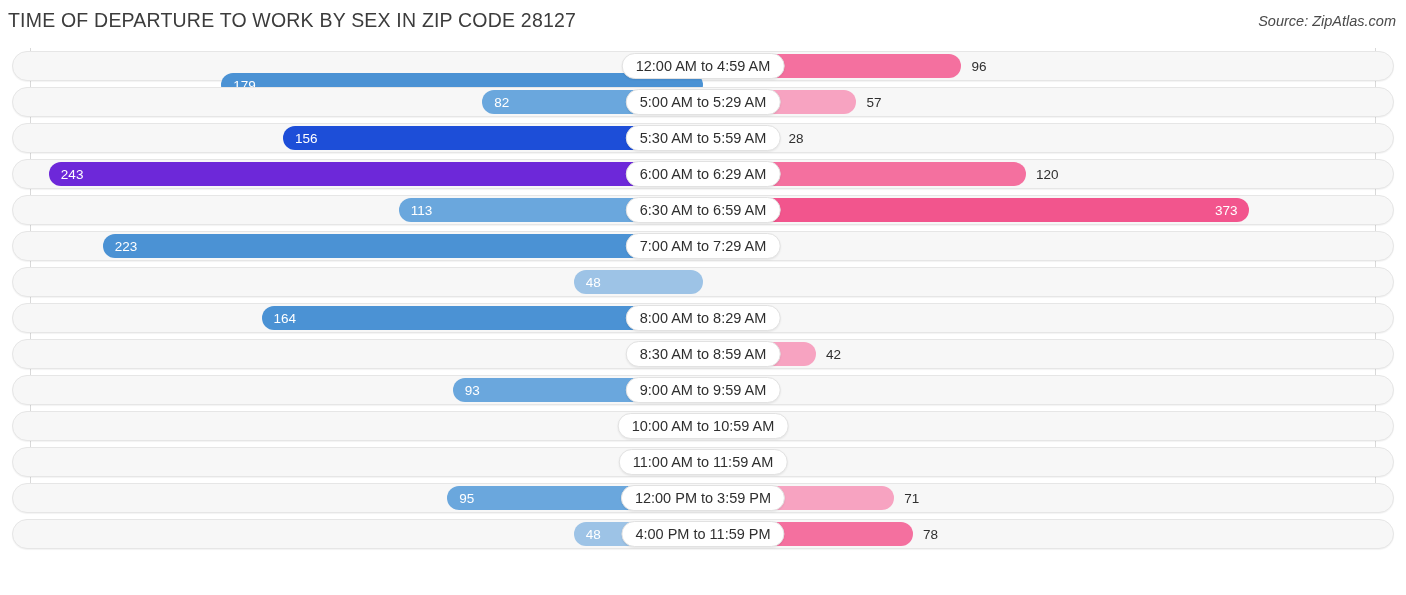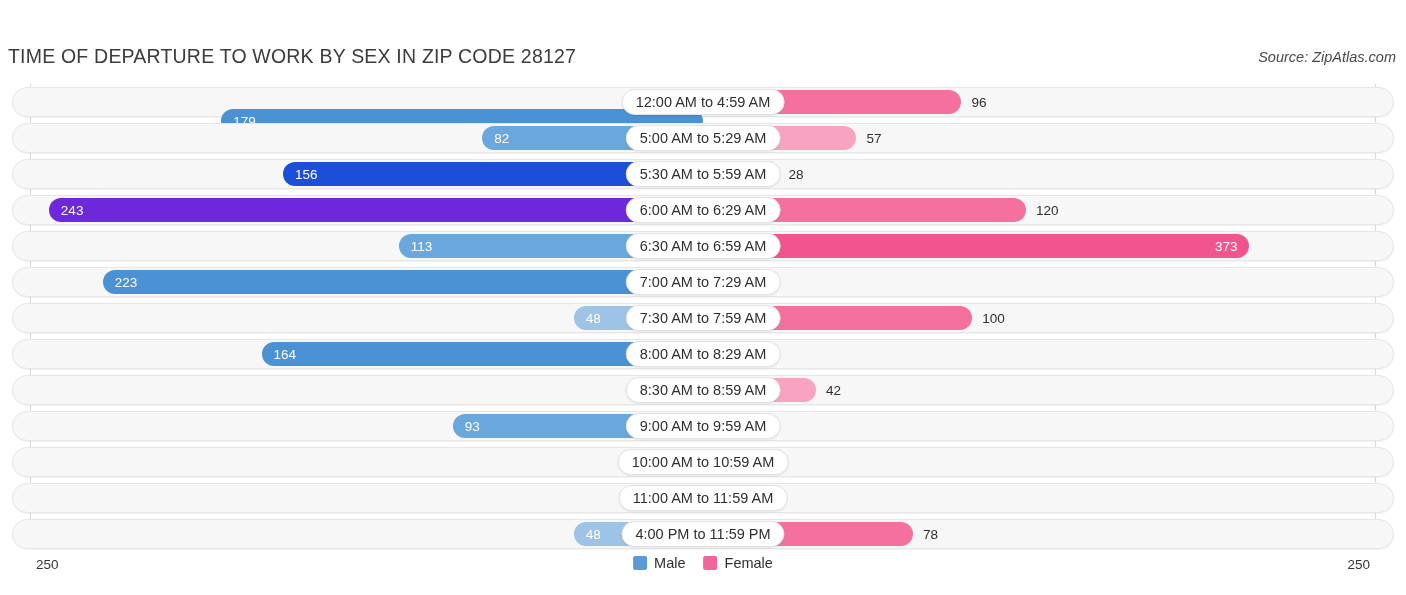--- a/index.html
+++ b/index.html
@@ -7,21 +7,21 @@
     width: 1406px;
     height: 595px;
     background: #ffffff;
     font-family: "Liberation Sans", sans-serif;
     overflow: hidden;
   }
 
   .page { position: relative; width: 1406px; height: 595px; }
 
   
-  .header { position: relative; height: 40px; margin-top: 36px; }
+  .header { position: relative; height: 40px; }
   .chart-title {
     position: absolute;
     left: 8px; top: 9px;
     font-size: 19.5px;
     color: #3c3c3c;
     letter-spacing: .2px;
     white-space: nowrap;
   }
   .source {
     position: absolute;
@@ -245,25 +245,20 @@
           </div>
           <div class="cat-pill">7:00 AM to 7:29 AM</div>
         </div>
         <div class="row">
           <div class="track"></div>
           <div class="half left">
             <div class="bar" style="width: 129.216px; background: rgb(157, 195, 230);">
               <span class="bar-label-in">48</span>
             </div>
           </div>
-          <div class="half right">
-            <span class="bar-label-out" style="left: 279.2px;">100</span>
-            <div class="bar" style="width: 269.2px; background: rgb(244, 112, 159);"></div>
-          </div>
-          <div class="cat-pill">7:30 AM to 7:59 AM</div>
         </div>
         <div class="row">
           <div class="track"></div>
           <div class="half left">
             <div class="bar" style="width: 441.488px; background: rgb(75, 146, 212);">
               <span class="bar-label-in">164</span>
             </div>
           </div>
           <div class="cat-pill">8:00 AM to 8:29 AM</div>
         </div>
@@ -308,20 +303,33 @@
           <div class="track"></div>
           <div class="half left">
             <span class="bar-label-out" style="right: 52px;">0</span>
             <div class="bar" style="width: 42px; background: rgb(157, 195, 230);"></div>
           </div>
           <div class="half right">
             <span class="bar-label-out" style="left: 52px;">13</span>
             <div class="bar" style="width: 42px; background: rgb(247, 163, 193);"></div>
           </div>
           <div class="cat-pill">11:00 AM to 11:59 AM</div>
+        </div>
+        <div class="row">
+          <div class="track"></div>
+          <div class="half left">
+            <div class="bar" style="width: 255.74px; background: rgb(106, 167, 221);">
+              <span class="bar-label-in">95</span>
+            </div>
+          </div>
+          <div class="half right">
+            <span class="bar-label-out" style="left: 201.132px;">71</span>
+            <div class="bar" style="width: 191.132px; background: rgb(247, 163, 193);"></div>
+          </div>
+          <div class="cat-pill">12:00 PM to 3:59 PM</div>
         </div>
         <div class="row">
           <div class="track"></div>
           <div class="half left">
             <div class="bar" style="width: 129.216px; background: rgb(157, 195, 230);">
               <span class="bar-label-in">48</span>
             </div>
           </div>
           <div class="half right">
             <span class="bar-label-out" style="left: 219.976px;">78</span>

